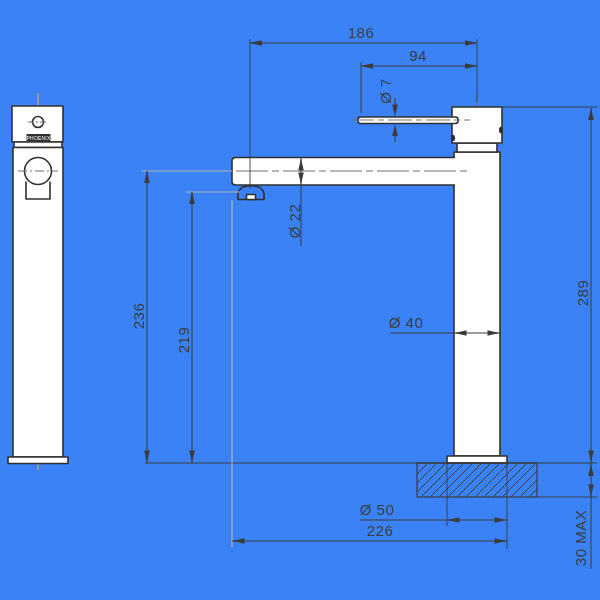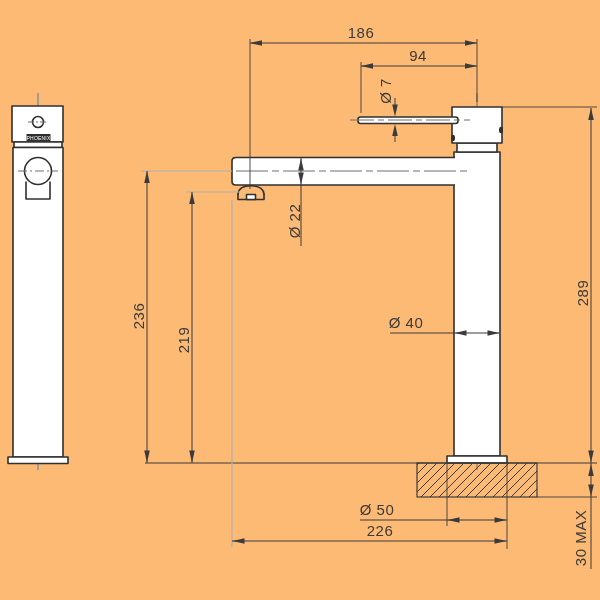--- a/index.html
+++ b/index.html
@@ -1,16 +1,16 @@
 <!DOCTYPE html>
 <html><head>
 <meta charset="utf-8">
 <style>
   html,body{margin:0;padding:0;background:#ffffff;}
-  .stage{width:600px;height:600px;background:#fdba74;position:relative;overflow:hidden;
+  .stage{width:600px;height:600px;background:#3b82f6;position:relative;overflow:hidden;
          font-family:"Liberation Sans", sans-serif;}
   svg{display:block}
   .obj{stroke:#303030;stroke-width:1.6;fill:none;stroke-linejoin:round;stroke-linecap:round;}
   .objfill{stroke:#303030;stroke-width:1.6;fill:#ffffff;stroke-linejoin:round;}
   .dim{stroke:#3b3b3b;stroke-width:1;fill:none;}
   .ext{stroke:#3b3b3b;stroke-width:0.9;fill:none;}
   .gext{stroke:#b0b0b0;stroke-width:1.2;fill:none;}
   .cline{stroke:#9a9a9a;stroke-width:1.8;fill:none;}
   .cline2{stroke:#6e6e6e;stroke-width:1;fill:none;}
   .arr{fill:#3b3b3b;stroke:none;}

